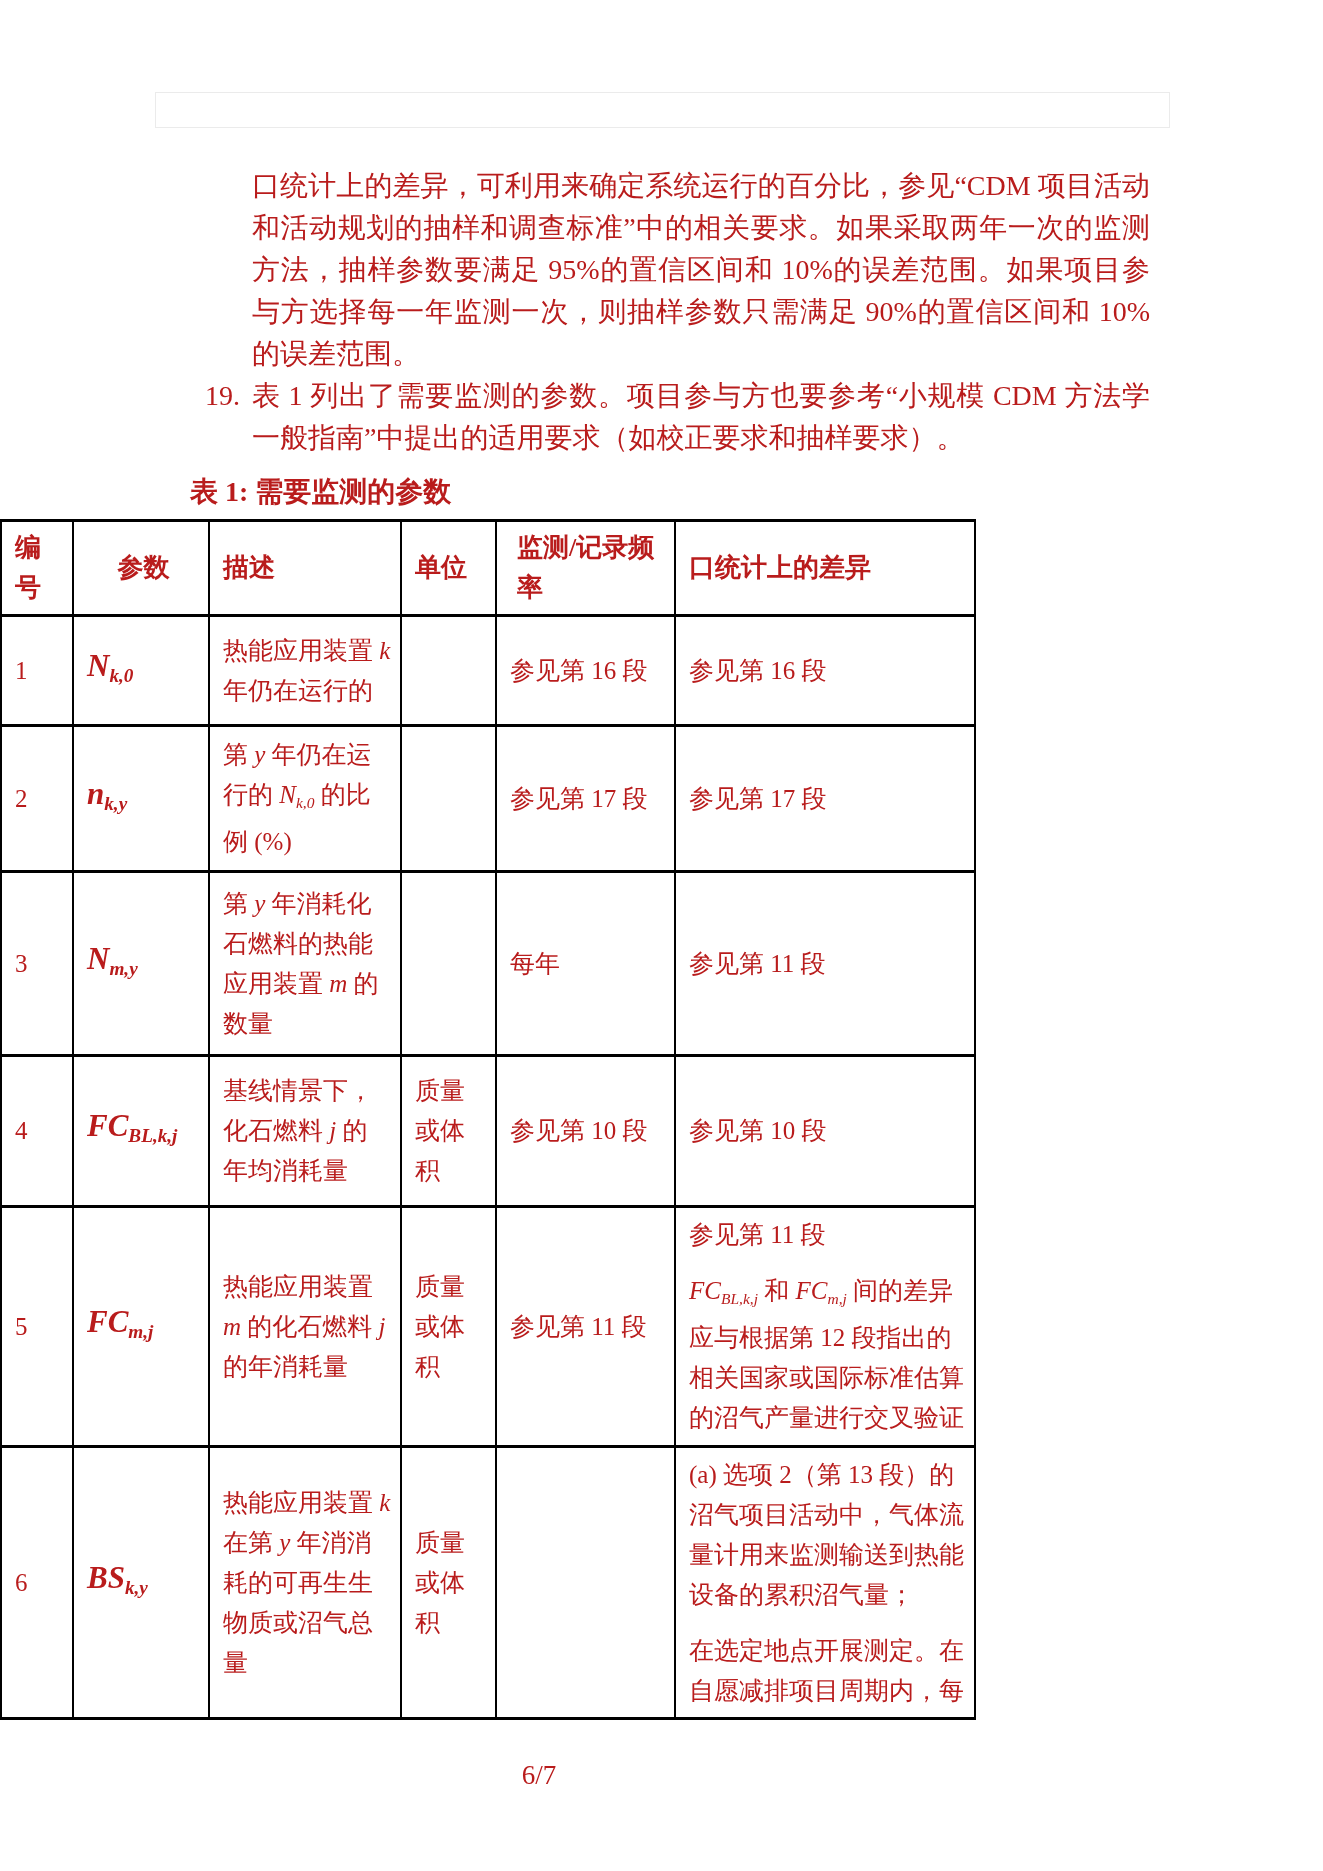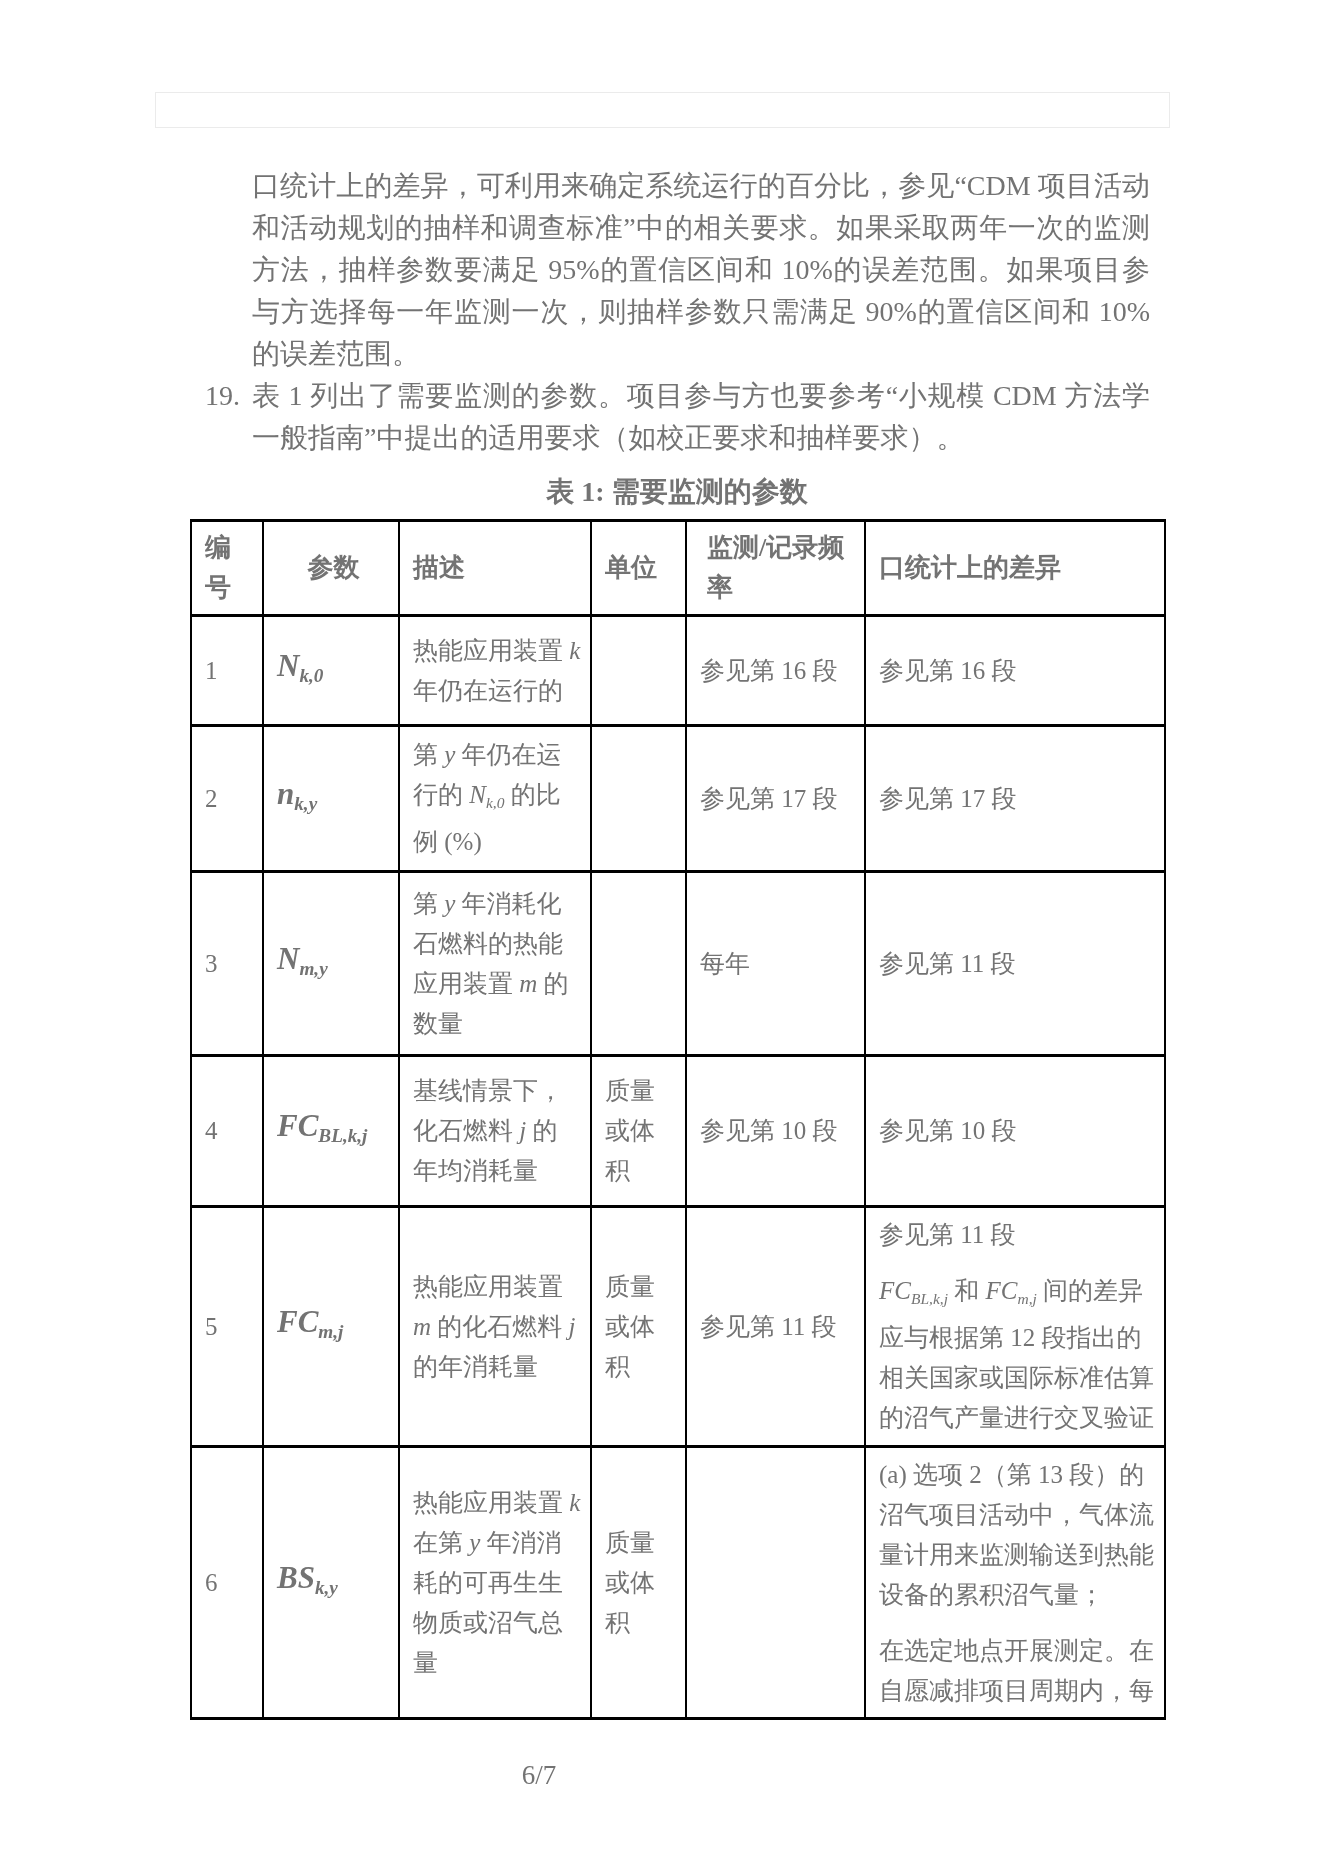--- a/index.html
+++ b/index.html
@@ -1,39 +1,38 @@
 <!DOCTYPE html>
 <html><head>
 <meta charset="utf-8">
 <style>
   html,body{margin:0;padding:0;background:#ffffff;}
   .page{
     position:relative;
     width:1323px;height:1871px;
     background:#ffffff;
     font-family:"Liberation Serif","DejaVu Serif",serif;
-    color:#737373;
+    color:#b91c1c;
     overflow:hidden;
   }
   .header-box{
     position:absolute;
     left:155px;top:92px;
     width:1013px;height:34px;
     border:1px solid #ebebeb;
   }
   .body-text{font-size:28px;line-height:42px;text-align:justify;}
   .para-cont{margin:165px 173px 0 252px;}
   .para-item{position:relative;margin:0 173px 12px 205px;padding-left:47px;}
   .para-item .item-num{position:absolute;left:0;top:0;}
   .table-title{
     margin:10px 0 6px 190px;width:974px;
-    text-align:center;font-weight:bold;font-size:28px;line-height:42px;
+    font-weight:bold;font-size:28px;line-height:42px;
   }
   table.mon{
-    margin-left:190px;
     border-collapse:collapse;
     table-layout:fixed;
     width:974px;
     font-size:25px;line-height:40px;
   }
   table.mon th,table.mon td{
     border-left:2px solid #000;border-right:2px solid #000;
     border-top:3px solid #000;border-bottom:3px solid #000;
     vertical-align:middle;
     padding:6px 8px 6px 13px;

